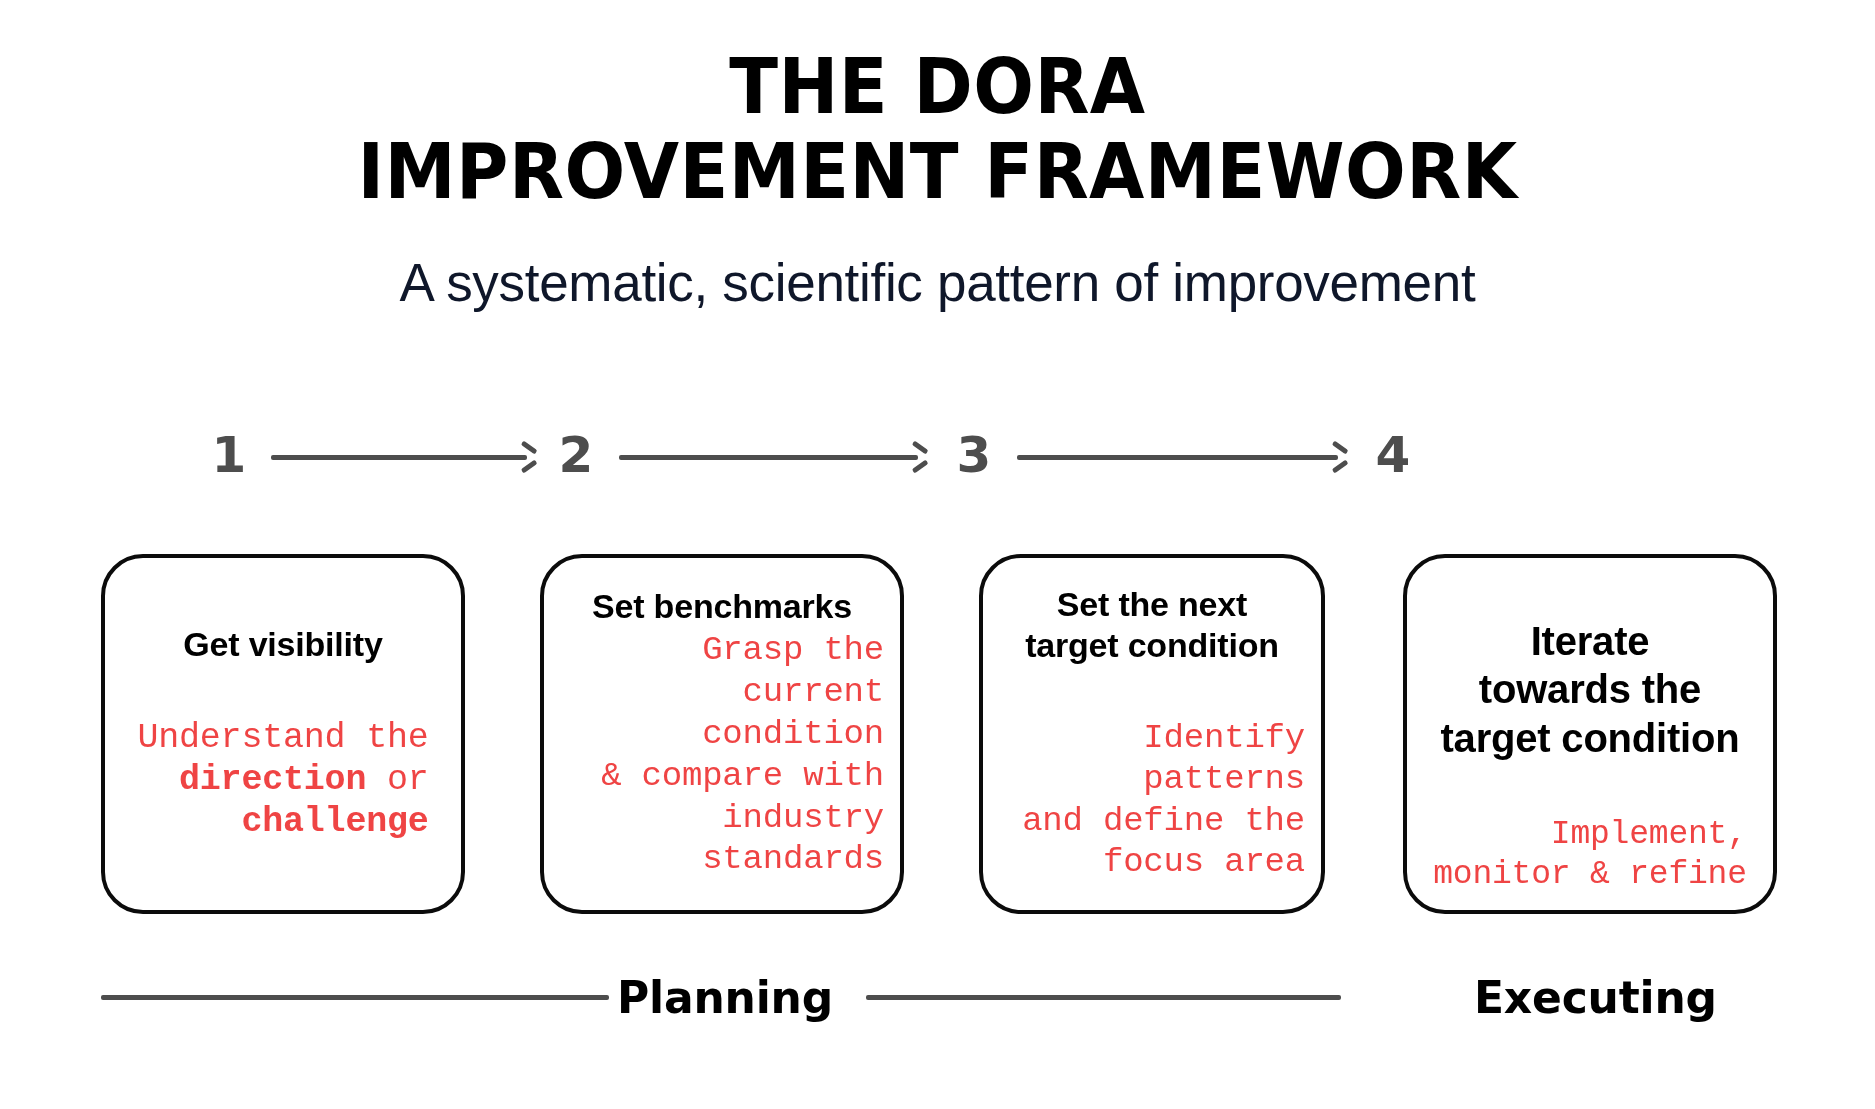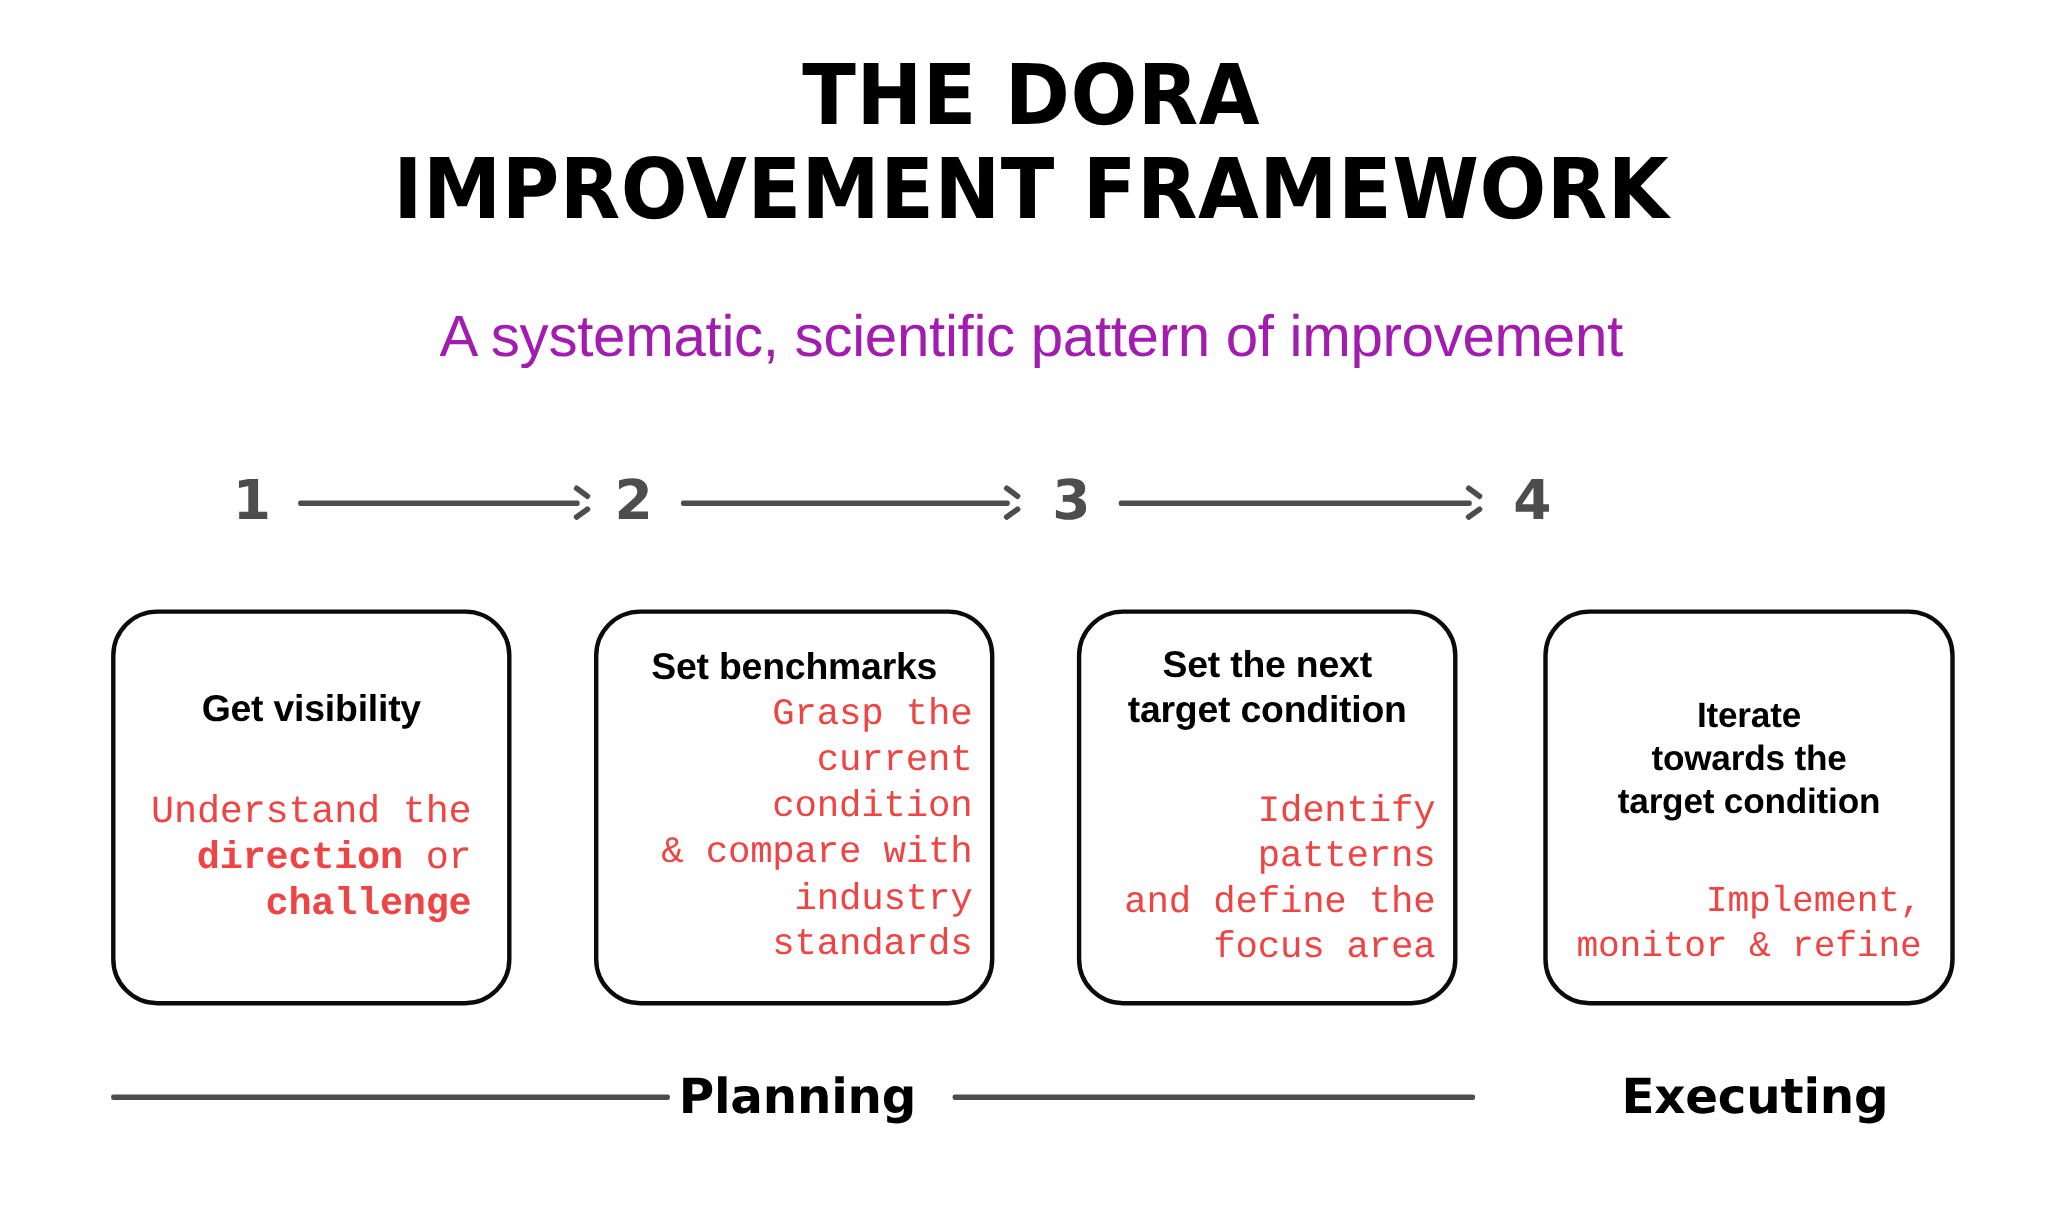--- a/index.html
+++ b/index.html
@@ -35,28 +35,28 @@
     letter-spacing: 0.5px;
     color: #000000;
     text-transform: uppercase;
     transform: scaleX(0.94);
     transform-origin: center;
     white-space: nowrap;
   }
 
   #subtitle {
     position: absolute;
-    top: 276px;
+    top: 252px;
     left: 0;
     width: 1875px;
     text-align: center;
     font-family: "Liberation Sans", sans-serif;
     font-weight: 400;
     font-size: 53px;
-    color: #a21caf;
+    color: #0f172a;
     letter-spacing: -0.3px;
     white-space: nowrap;
   }
 
   
   #steps-row {
     position: absolute;
     top: 424px;
     left: 101px;
     width: 1676px;
@@ -172,21 +172,21 @@
   .card-body b { font-weight: 700; }
   .gap-lg { height: 52px; }
   .gap-sm { height: 4px; }
 
   
   #card-1 .card-heading { font-size: 34px; }
   #card-2 .card-heading { font-size: 34px; }
   #card-2 .card-body    { font-size: 34px; line-height: 1.23; }
   #card-3 .card-heading { font-size: 34px; line-height: 1.2; }
   #card-3 .card-body    { font-size: 34px; line-height: 1.22; }
-  #card-4 .card-heading { font-size: 32px; line-height: 1.22; margin-top: 44px; }
+  #card-4 .card-heading { font-size: 40px; line-height: 1.22; margin-top: 44px; }
   #card-4 .card-body    { font-size: 33px; line-height: 1.22; }
 
   
   #phase-row {
     position: absolute;
     top: 968px;
     left: 0;
     width: 1875px;
     height: 70px;
   }

